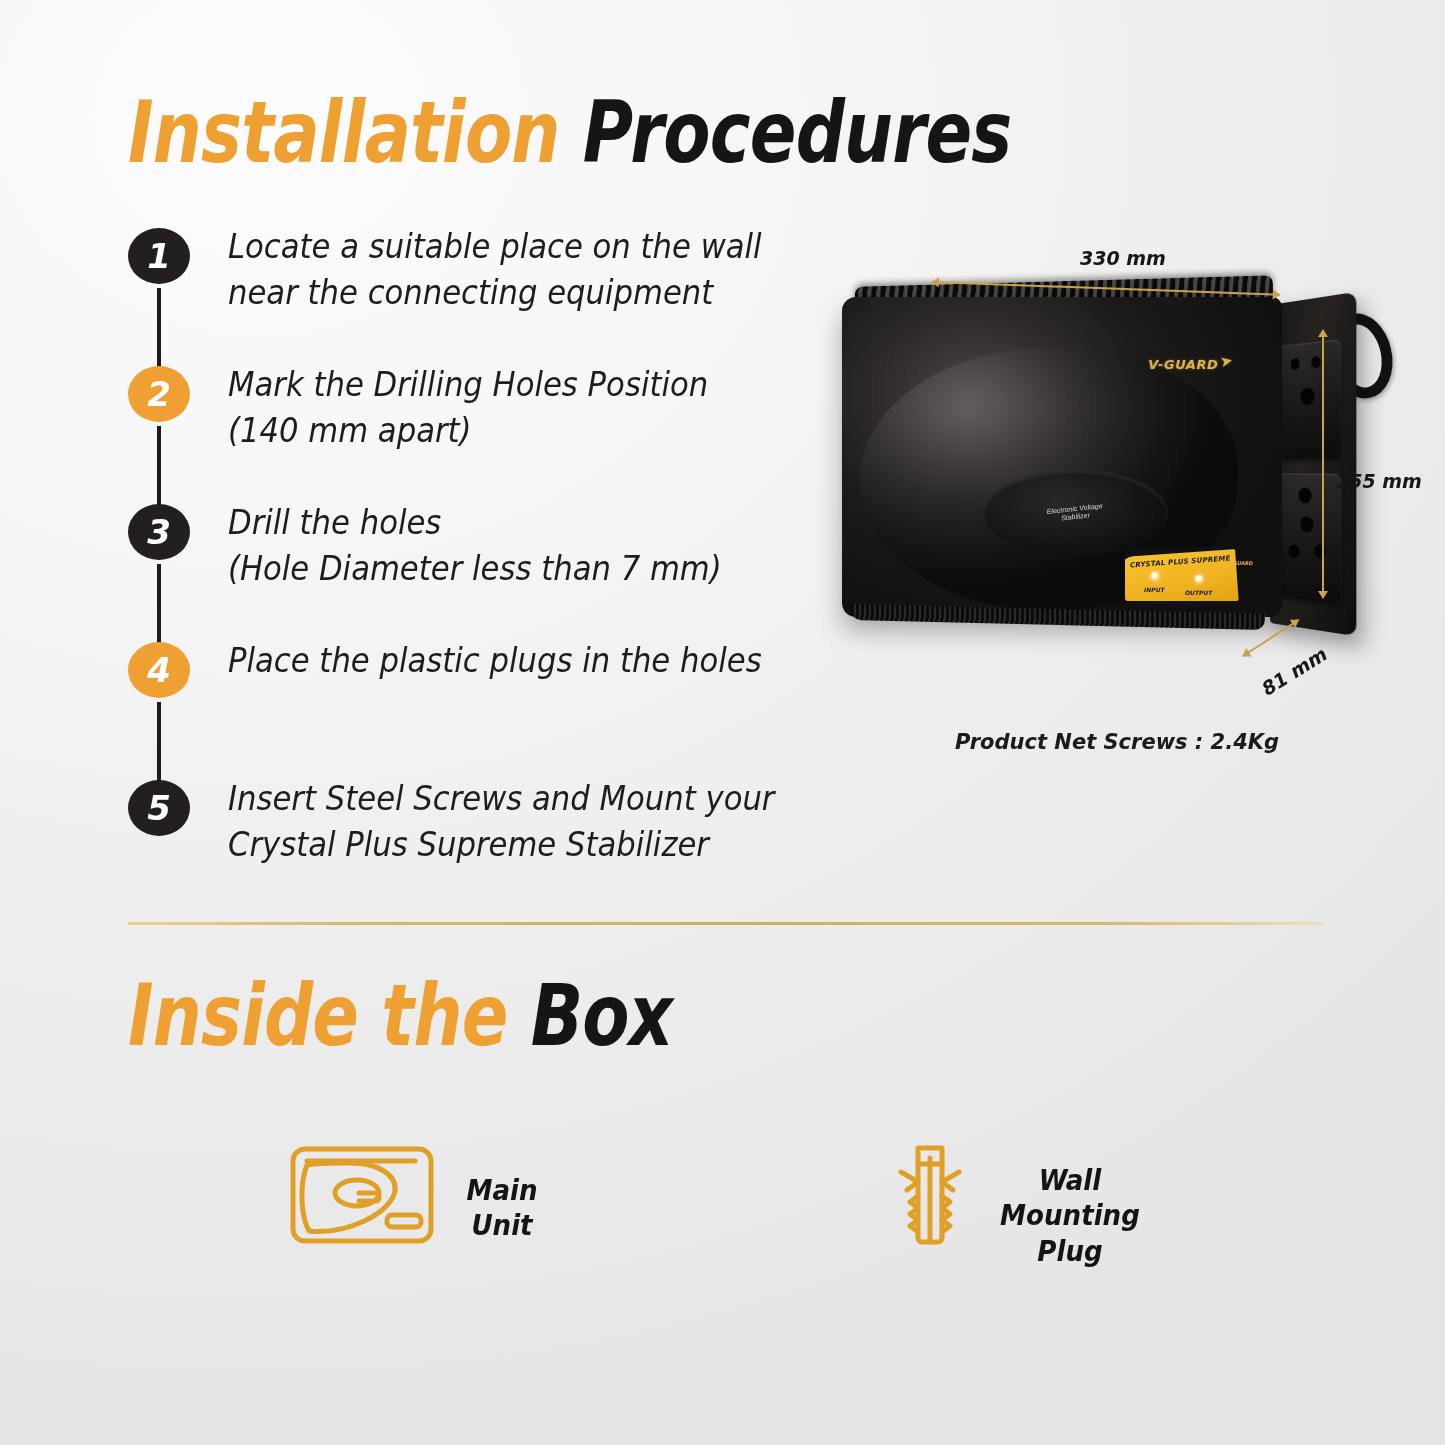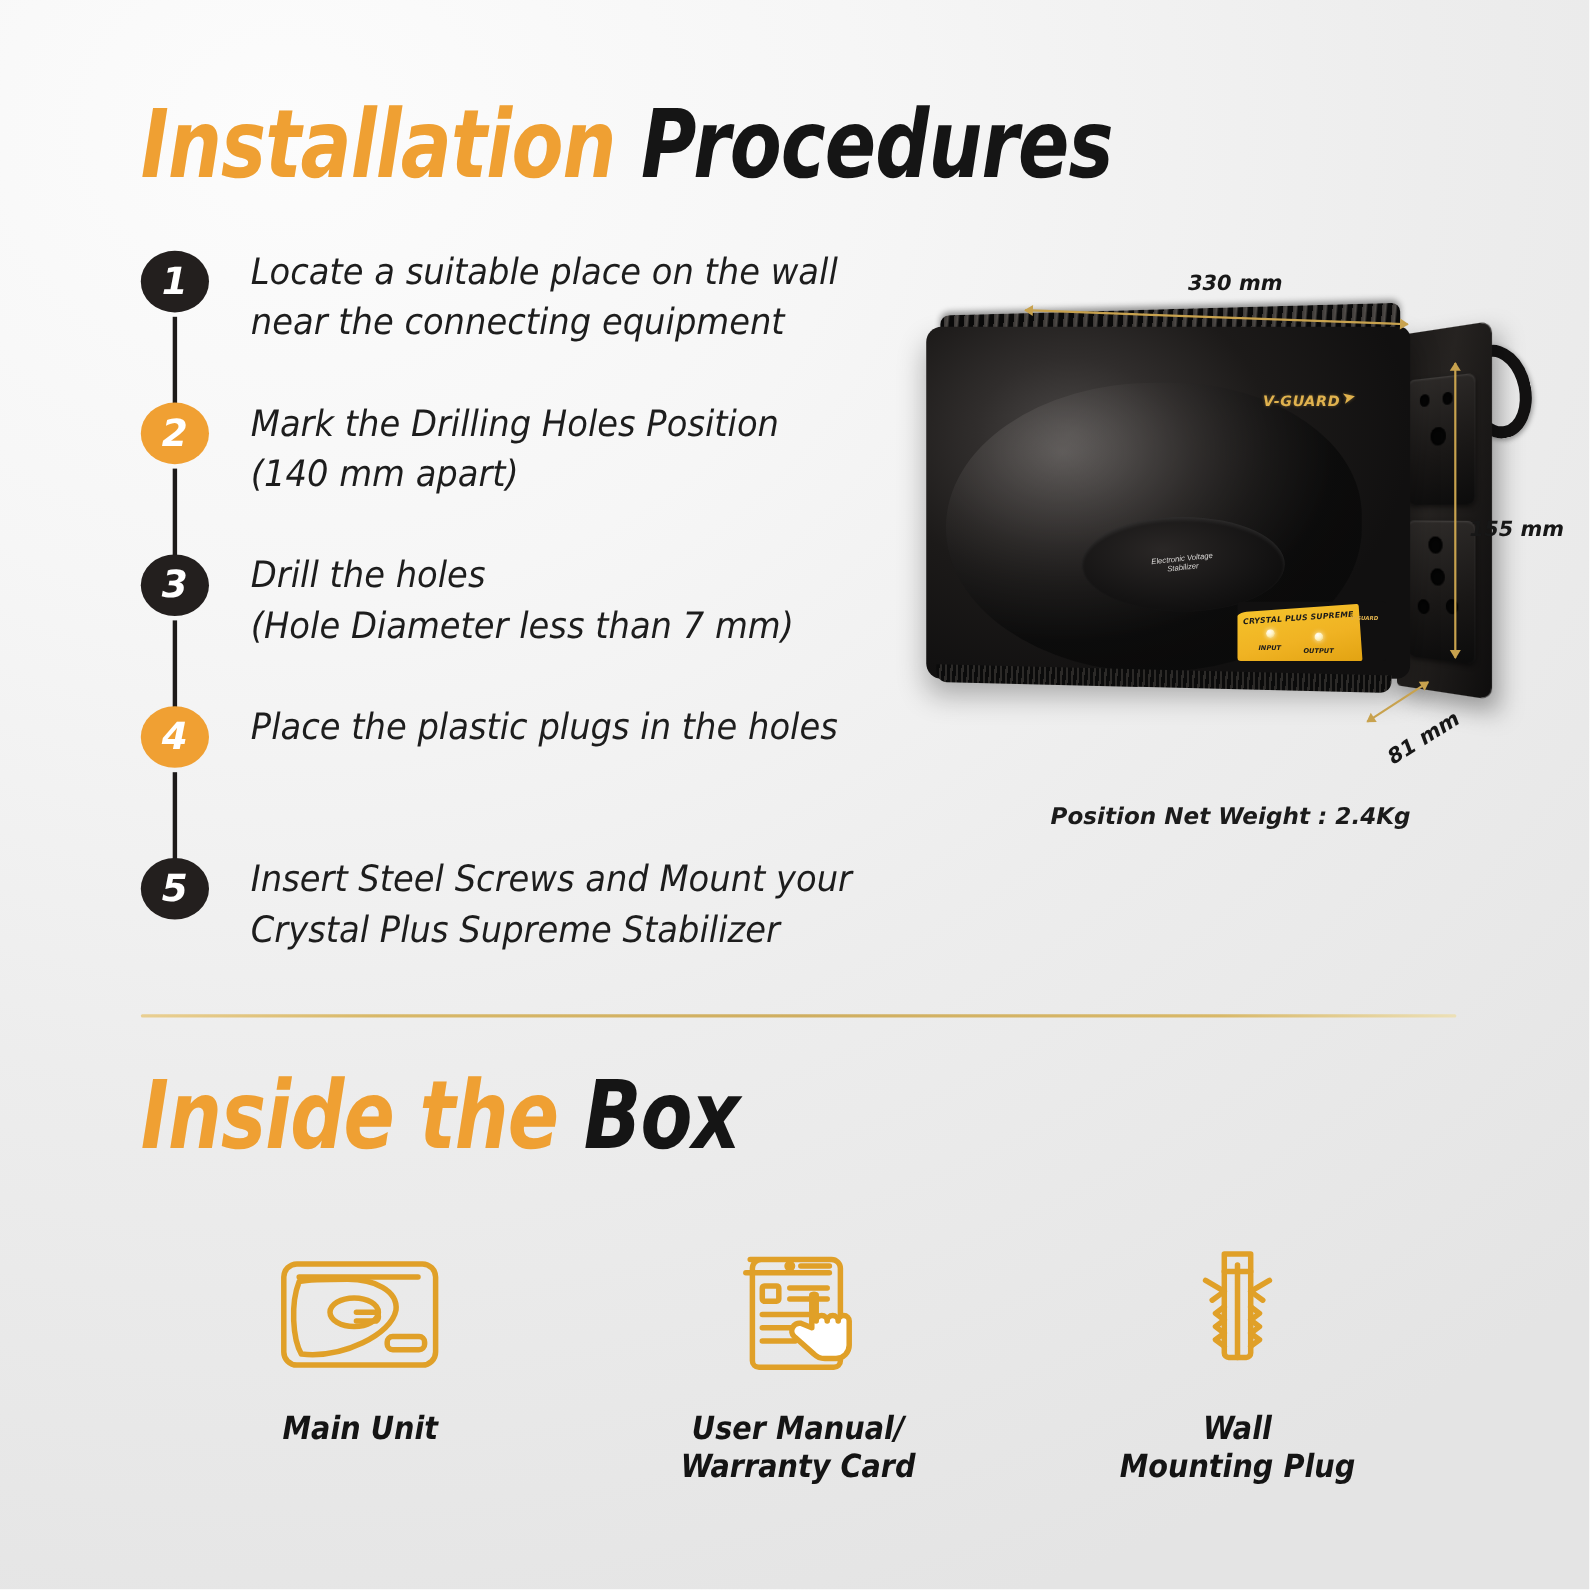--- a/index.html
+++ b/index.html
@@ -346,21 +346,21 @@
     left: 128px;
     top: 1135px;
     width: 1196px;
     display: flex;
     justify-content: space-around;
     align-items: flex-start;
   }
   .box-item {
     width: 280px;
     display: flex;
-    flex-direction: column;
+    flex-direction: row;
     align-items: center;
   }
   .box-icon { height: 118px; display: flex; align-items: center; justify-content: center; }
   .box-label {
     margin-top: 28px;
     font-family: "DejaVu Sans", sans-serif;
     font-weight: bold;
     font-size: 29px;
     line-height: 1.22;
     color: #141414;
@@ -481,21 +481,21 @@
     <div class="arrowhead" style="left:-4px; top:-1px; border-width:0 5px 8px 5px; border-color:transparent transparent #c8a24e transparent;"></div>
     <div class="arrowhead" style="left:-4px; bottom:-1px; border-width:8px 5px 0 5px; border-color:#c8a24e transparent transparent transparent;"></div>
   </div>
 
   <div class="dim-label" id="dim-d-label">81 mm</div>
   <div class="arrow-line" id="dim-d-line">
     <div class="arrowhead" style="left:-1px; top:-4px; border-width:5px 8px 5px 0; border-color:transparent #c8a24e transparent transparent;"></div>
     <div class="arrowhead" style="right:-1px; top:-4px; border-width:5px 0 5px 8px; border-color:transparent transparent transparent #c8a24e;"></div>
   </div>
 
-  <div id="weight-text">Position Net Weight : 2.4Kg</div>
+  <div id="weight-text">Product Net Screws : 2.4Kg</div>
 
   <div id="divider"></div>
 
   <div class="heading" id="heading-box">
     <span class="accent">Inside the</span><span class="dark"> Box</span>
   </div>
 
   <div id="box-items">
 
     <div class="box-item">
@@ -505,36 +505,20 @@
           <path d="M20 22 L128 22"></path>
           <path d="M20 26 C12 46, 14 78, 22 92 C60 96, 104 74, 108 52 C110 34, 88 24, 64 24 C48 24, 30 24, 20 26 Z"></path>
           <ellipse cx="70" cy="54" rx="22" ry="13"></ellipse>
           <path d="M72 54 h18 a5 5 0 0 1 0 8 h-18"></path>
           <rect x="100" y="76" width="34" height="12" rx="5"></rect>
         </svg>
       </div>
       <div class="box-label">Main Unit</div>
     </div>
 
-    <div class="box-item">
-      <div class="box-icon">
-        <svg width="120" height="118" viewBox="0 0 120 118" fill="none" stroke="#e0a028" stroke-width="5" stroke-linejoin="round" stroke-linecap="round">
-          <path d="M16 10 h74 a8 8 0 0 1 8 8 v84 a6 6 0 0 1 -6 6 h-68 a6 6 0 0 1 -6 -6 v-84 a8 8 0 0 1 8 -8 Z"></path>
-          <path d="M12 22 h76"></path>
-          <circle cx="52" cy="16" r="2.5" fill="#e0a028"></circle>
-          <path d="M62 16 h26"></path>
-          <rect x="27" y="34" width="15" height="14" rx="2"></rect>
-          <path d="M52 36 h34 M52 46 h34"></path>
-          <path d="M27 60 h48 M27 72 h40 M27 84 h30"></path>
-          <path d="M72 42 v30 l-10 -4 a7 7 0 0 0 -6 12 l18 16 a14 14 0 0 0 10 4 h10 a12 12 0 0 0 12 -12 v-22 a5 5 0 0 0 -10 0 a5 5 0 0 0 -10 0 a5 5 0 0 0 -10 0 v-24 a5 5 0 0 0 -4 0 Z" fill="#ffffff"></path>
-        </svg>
-      </div>
-      <div class="box-label">User Manual/
-Warranty Card</div>
-    </div>
 
     <div class="box-item">
       <div class="box-icon">
         <svg width="90" height="120" viewBox="0 0 90 120" fill="none" stroke="#e0a028" stroke-width="5" stroke-linejoin="round" stroke-linecap="round">
           <path d="M33 6 h24 v16 h-24 Z"></path>
           <path d="M33 22 v74 a4 4 0 0 0 4 4 h16 a4 4 0 0 0 4 -4 v-74"></path>
           <path d="M45 16 v84"></path>
           <path d="M33 40 L16 30 M33 40 L22 48"></path>
           <path d="M57 40 L74 30 M57 40 L68 48"></path>
           <path d="M33 54 l-8 6 l8 6 l-8 6 l8 6 l-8 6 l8 6"></path>

